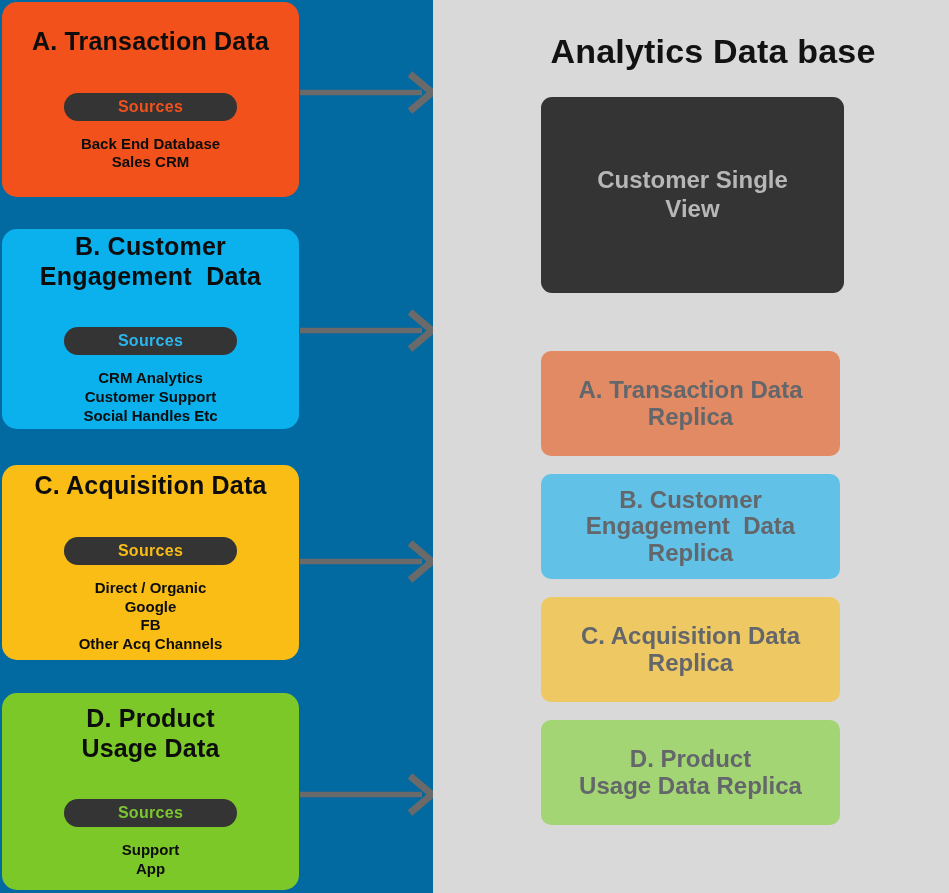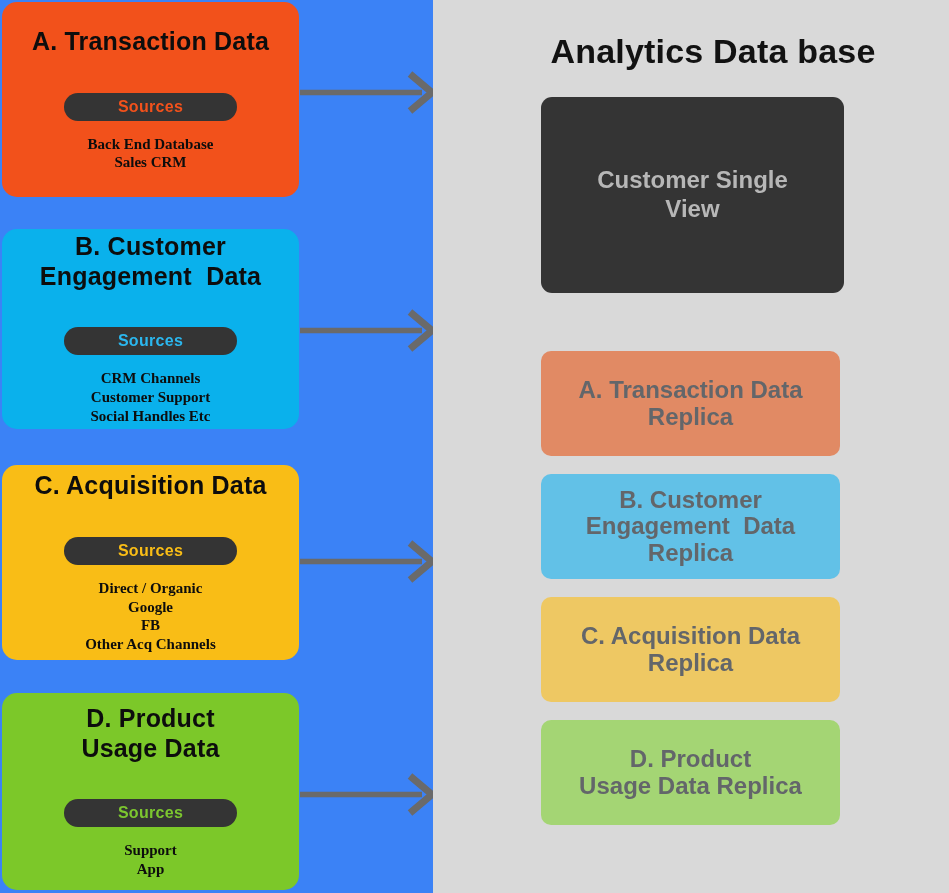--- a/index.html
+++ b/index.html
@@ -2,21 +2,21 @@
 <html><head>
 <meta charset="utf-8">
 <style>
   * { margin:0; padding:0; box-sizing:border-box; }
   html,body { background:#000; }
   body { font-family:"Liberation Sans","DejaVu Sans",sans-serif; }
 
   .stage {
     position:relative;
     width:949px; height:893px;
-    background:#3b82f6;
+    background:#0369a1;
     overflow:hidden;
   }
 
   
   .srcbox {
     position:absolute;
     left:2px; width:297px;
     border-radius:15px;
     display:flex; flex-direction:column;
     align-items:center; justify-content:center;
@@ -38,21 +38,21 @@
     background:#343434; border-radius:14px;
     display:flex; align-items:center; justify-content:center;
   }
   .pill span { font-size:16px; font-weight:700; letter-spacing:.3px; }
   .box-a .pill span { color:#F2511B; }
   .box-b .pill span { color:#2BB7EE; }
   .box-c .pill span { color:#F9BD16; }
   .box-d .pill span { color:#7CC62F; }
 
   .items { margin-top:14px; display:flex; flex-direction:column; }
-  .items .item { display:block; font-size:15px; font-weight:700; line-height:1.25;font-family:Liberation Serif, serif; }
+  .items .item { display:block; font-size:15px; font-weight:700; line-height:1.25; }
 
   
   .arrow { position:absolute; left:300px; width:136px; height:45px; }
 
   
   .panel {
     position:absolute;
     left:433px; top:0;
     width:516px; height:893px;
     background:#D9D9D9;
@@ -106,21 +106,21 @@
     </div>
   </section>
 
   <section class="srcbox box-b">
     <h2 class="srctitle">B. Customer
 Engagement  Data</h2>
     <div class="pill">
       <span>Sources</span>
     </div>
     <div class="items">
-      <span class="item">CRM Channels</span>
+      <span class="item">CRM Analytics</span>
       <span class="item">Customer Support</span>
       <span class="item">Social Handles Etc</span>
     </div>
   </section>
 
   <section class="srcbox box-c">
     <h2 class="srctitle">C. Acquisition Data</h2>
     <div class="pill">
       <span>Sources</span>
     </div>

